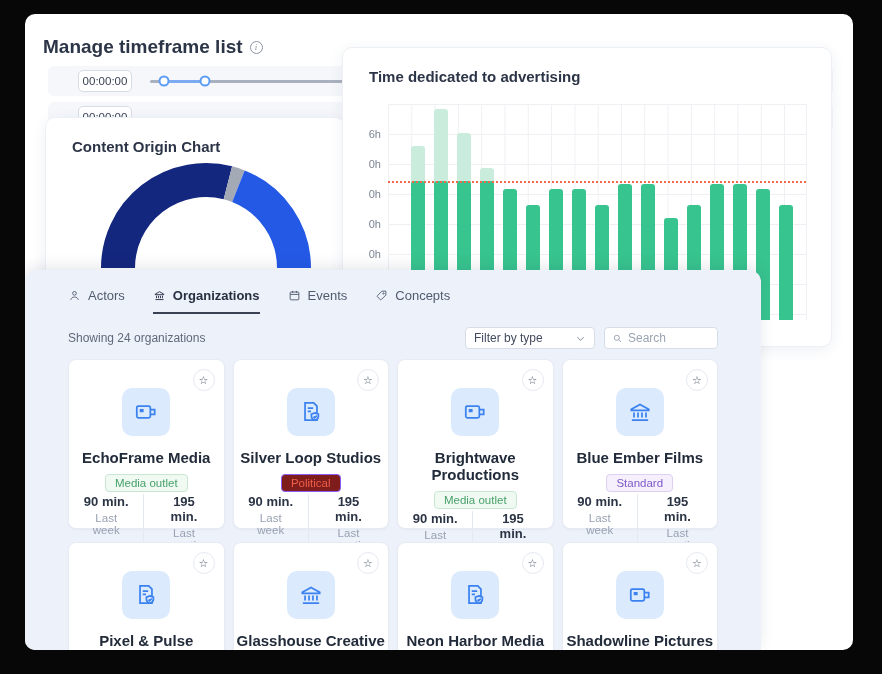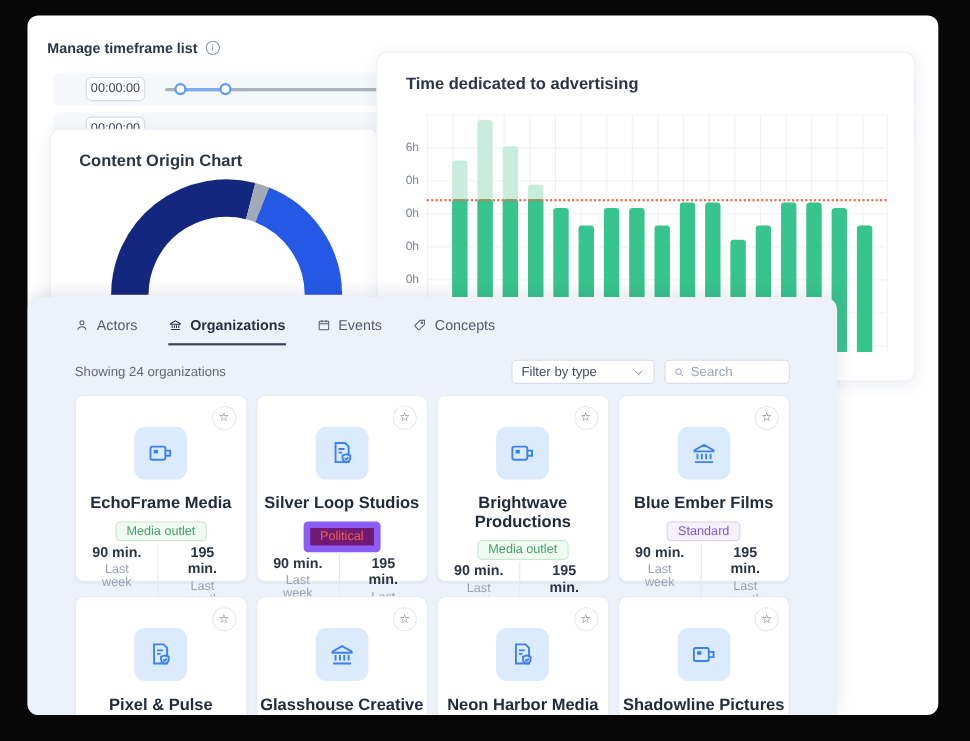--- a/index.html
+++ b/index.html
@@ -9,21 +9,21 @@
     font-family:"Liberation Sans", sans-serif;
     position:relative;
     overflow:hidden;
   }
   .app {
     position:absolute; left:25px; top:14px; width:828px; height:636px;
     background:#ffffff; border-radius:10px; overflow:hidden;
   }
   
   .tf-title-row { position:absolute; left:18px; top:22px; display:flex; align-items:center; gap:7px; z-index:1; }
-  .tf-title { font-size:13px; font-weight:bold; color:#2c3547; }
+  .tf-title { font-size:19px; font-weight:bold; color:#2c3547; }
   .info-icon {
     width:13px; height:13px; border:1px solid #8b93a3; border-radius:50%;
     color:#8b93a3; font-size:9px; line-height:11px; text-align:center; font-style:italic;
     font-family:"Liberation Serif", serif; cursor:pointer;
   }
   .band { position:absolute; left:23px; right:20px; height:30px; background:#f5f7fa; border-radius:6px; z-index:1; display:flex; align-items:center; padding:0 10px; }
   .band1 { top:52px; }
   .band2 { top:88px; }
   .time-input {
     width:54px; height:22px; background:#fff; border:1px solid #d7dde6; border-radius:5px;
@@ -100,21 +100,21 @@
     cursor:pointer; padding:0;
   }
   .icon-tile {
     width:48px; height:48px; border-radius:10px; background:#dbeafc; margin:28px auto 0;
     display:flex; align-items:center; justify-content:center;
   }
   .icon-tile svg { width:26px; height:26px; stroke:#3b82f0; fill:none; stroke-width:1.6; }
   .org-name { margin-top:13px; font-size:15px; font-weight:bold; color:#222b3a; }
   .badge { display:inline-block; margin-top:8px; font-size:11.5px; border-radius:4px; padding:2px 9px; }
   .badge.media    { color:#47a169; background:#f0faf3; border:1px solid #c8e7d2; }
-  .badge.political{ color:#ef5f47; background:#701a75; border:6px solid #8b5cf6; }
+  .badge.political{ color:#ef5f47; background:#7f1d1d; border:1px solid #8b5cf6; }
   .badge.standard { color:#7f58c8; background:#f5f0fb; border:1px solid #ded0f2; }
   .stats { display:flex; justify-content:center; margin-top:2px; }
   .stat { padding:0 14px; }
   .stat + .stat { border-left:1px solid #e4e8ef; }
   .stat .val { font-size:13px; font-weight:bold; color:#2b3445; }
   .stat .lbl { font-size:11.5px; color:#99a2b2; margin-top:3px; }
 </style>
 </head>
 <body>
 

